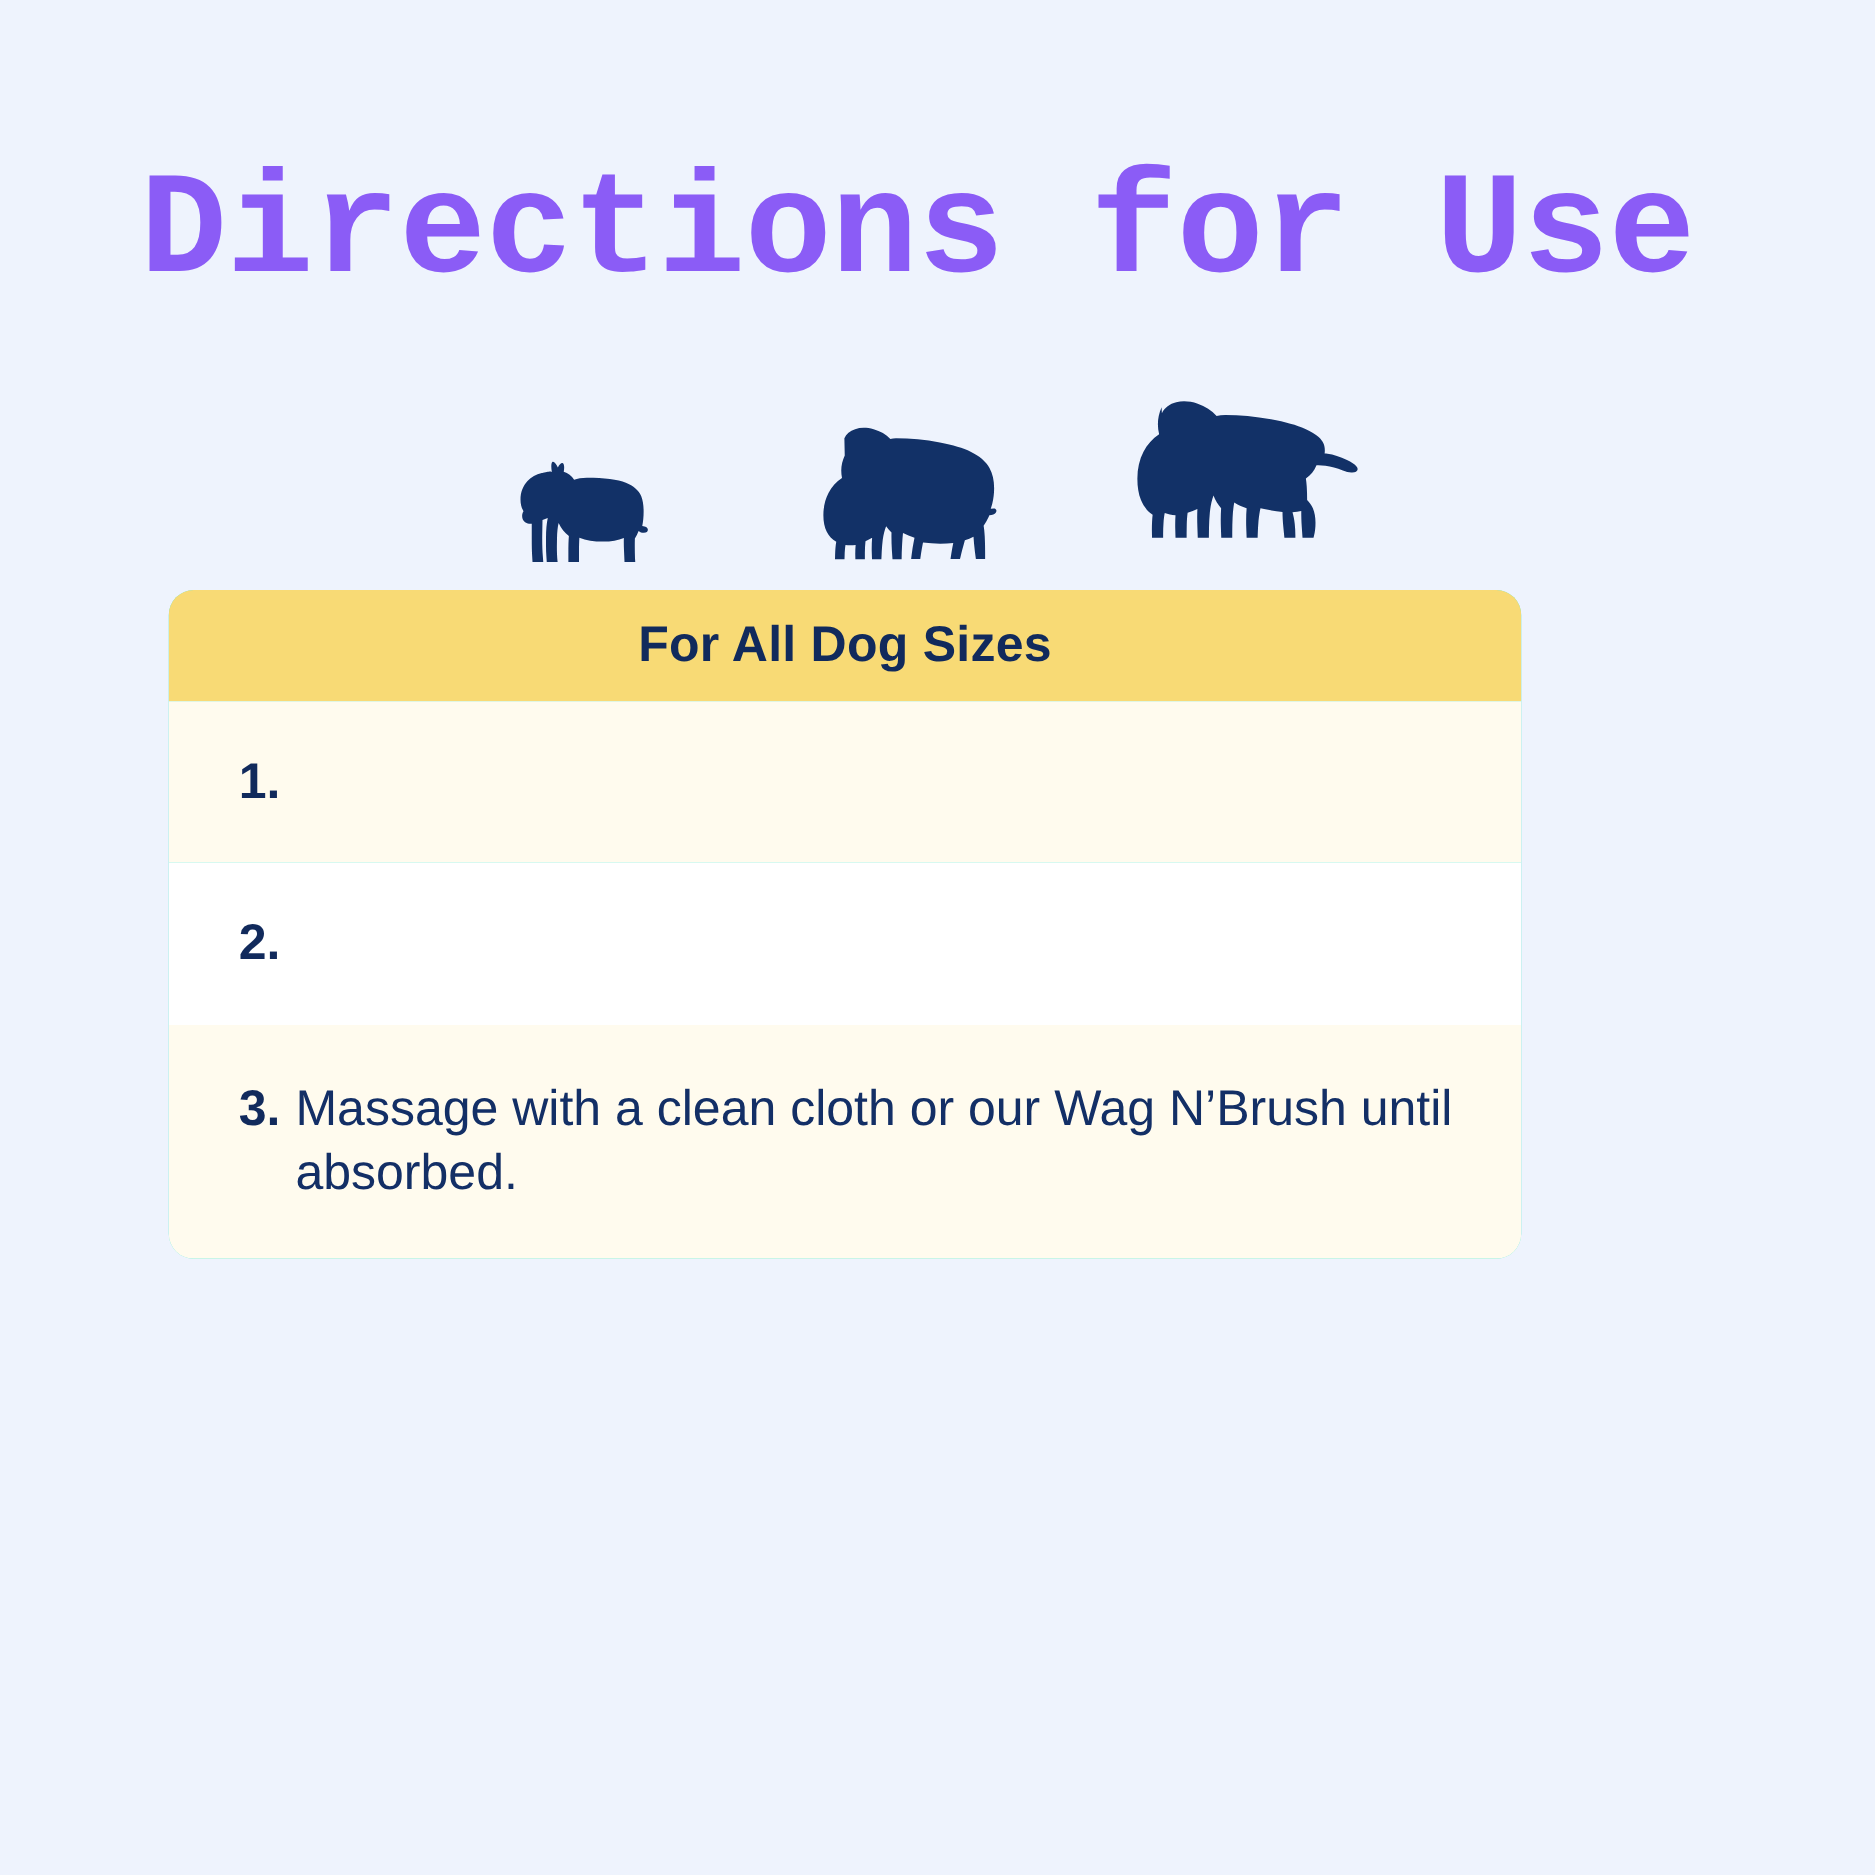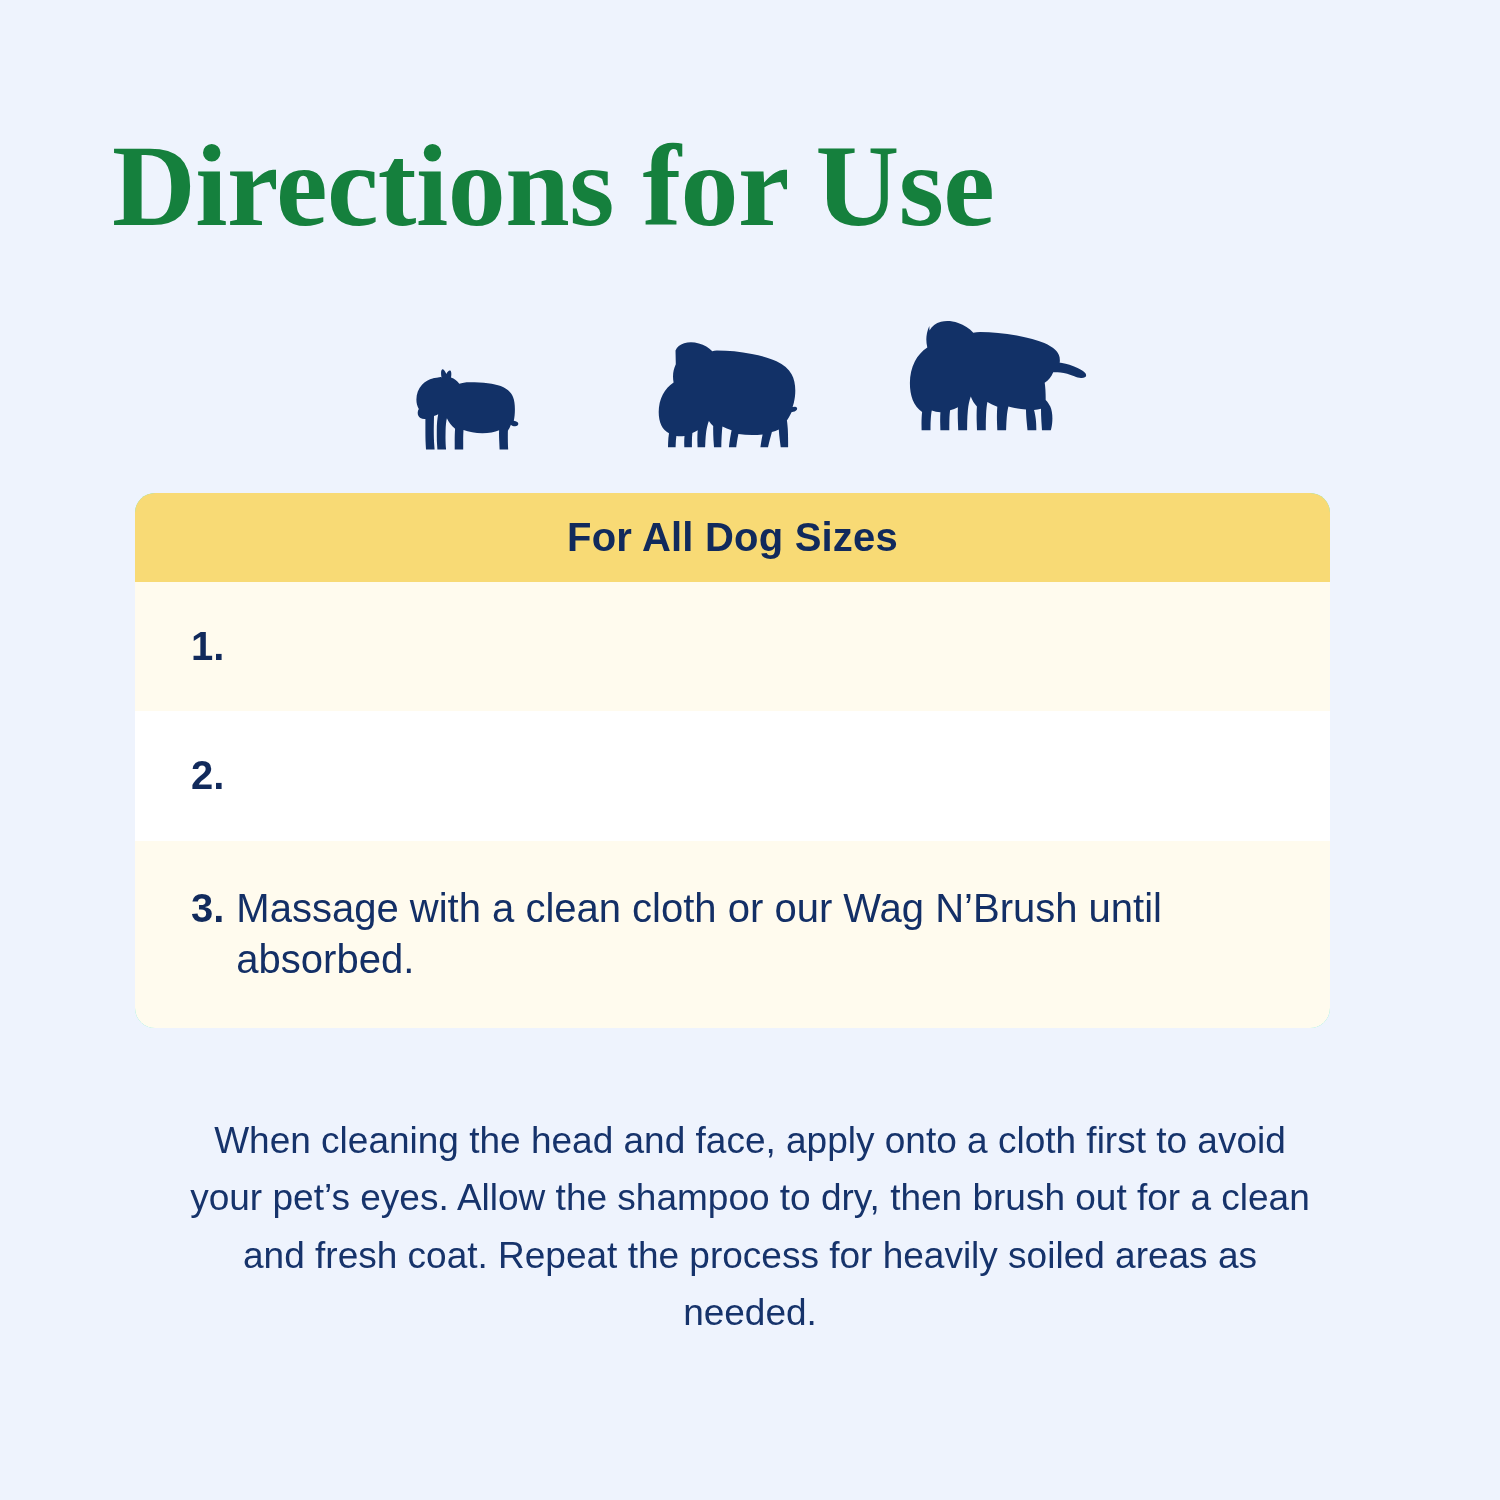--- a/index.html
+++ b/index.html
@@ -20,25 +20,25 @@
     inset: 0;
     background: #eef3fd;
   }
 
   
   .title {
     position: absolute;
     left: 112px;
     top: 128px;
     width: 1280px;
-    font-family: Liberation Serif, serif;
+    font-family: Liberation Mono, monospace;
     font-size: 116px;
     line-height: 1.0;
     font-weight: 700;
-    color: #15803d;
+    color: #8b5cf6;
     letter-spacing: -0.5px;
     white-space: nowrap;
   }
 
   
   .dogs {
     position: absolute;
     left: 0;
     top: 300px;
     width: 1500px;
@@ -51,25 +51,24 @@
   .dog svg { display: block; }
   .dog-small  { left: 415px;  width: 110px; }
   .dog-medium { left: 645px;  width: 155px; }
   .dog-large  { left: 895px;  width: 190px; }
 
   
   .card {
     position: absolute;
     left: 135px;
     top: 472px;
-    width: 1195px;
+    width: 1082px;
     border-radius: 20px;
     overflow: hidden;
     background: #5eead4;
-    margin-top: 21px;
   }
   .card-header {
     background: #f8da75;
     height: 89px;
     display: flex;
     align-items: center;
     justify-content: center;
   }
   .card-header-text {
     font-size: 40px;
@@ -163,15 +162,14 @@
       <span class="step-num">2.</span>
     </div>
 
     <div class="step step-odd step-3">
       <span class="step-num">3.</span>
       <span class="step-text">Massage with a clean cloth or our Wag N’Brush until absorbed.</span>
     </div>
 
   </div>
 
-  <div class="note">When cleaning the head and face, apply onto a cloth first to avoid your pet’s eyes. Allow the shampoo to dry, then brush out for a clean and fresh coat. Repeat the process for heavily soiled areas as needed.</div>
 
 </div>
 
 </body></html>

